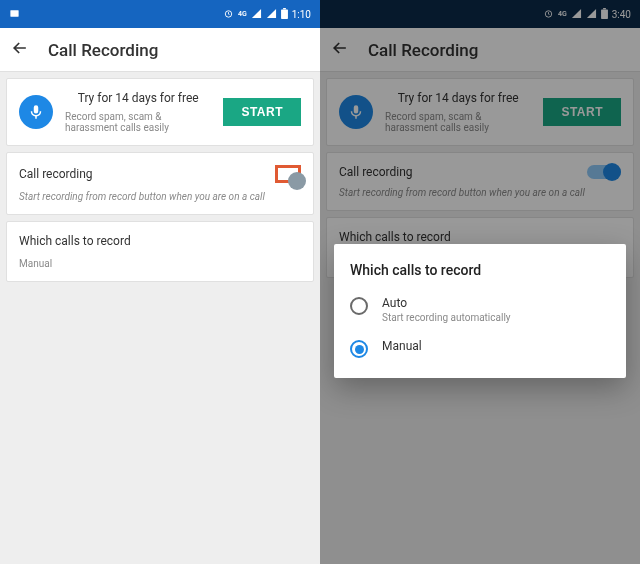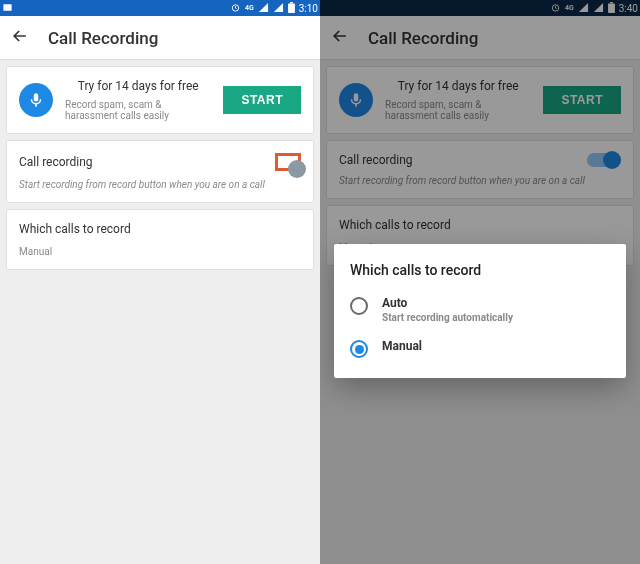--- a/index.html
+++ b/index.html
@@ -1,21 +1,21 @@
 <!DOCTYPE html>
 <html><head>
 <meta charset="utf-8">
 <style>
   * { box-sizing: border-box; margin: 0; padding: 0; }
   body { font-family: Roboto, Arial, sans-serif; background: #f5f5f5; }
   .container { display: flex; width: 640px; height: 564px; }
   .phone { width: 320px; height: 564px; background: #eeeeee; position: relative; overflow: hidden; }
   .phone.right { background: #eeeeee; }
   .phone-dim { position: absolute; inset: 0; background: rgba(0,0,0,0.4); z-index: 5; }
-  .statusbar { height: 16px; background: #1565c0; color: #fff; display: flex; align-items: center; justify-content: space-between; padding: 0 2px; font-size: 10px; }
+  .statusbar { height: 28px; background: #1565c0; color: #fff; display: flex; align-items: center; justify-content: space-between; padding: 0 9px; font-size: 10px; }
   .statusbar.dark { background: #0a2a4a; }
   .status-right { display: flex; align-items: center; gap: 4px; }
   .status-left { display: flex; align-items: center; }
   .appbar { height: 44px; background: #fff; display: flex; align-items: center; padding: 0 10px; gap: 18px; border-bottom: 1px solid #e0e0e0; }
   .appbar-title { font-size: 17px; color: #333; font-weight: 500; }
   .back-arrow svg { width: 20px; height: 20px; }
   .content { padding: 6px 6px 0 6px; }
   .card { background: #fff; border: 1px solid #e0e0e0; border-radius: 2px; margin-bottom: 6px; padding: 12px; }
   .promo { display: flex; align-items: center; gap: 12px; }
   .mic-circle { width: 34px; height: 34px; border-radius: 50%; background: #1e88e5; display: flex; align-items: center; justify-content: center; flex-shrink: 0; }
@@ -31,21 +31,21 @@
   .toggle { width: 34px; height: 14px; border-radius: 8px; position: relative; }
   .toggle.off { background: #cfcfcf; }
   .toggle.on { background: #90caf9; }
   .toggle-knob { width: 18px; height: 18px; border-radius: 50%; position: absolute; top: -2px; }
   .toggle.off .toggle-knob { left: 0; background: #8a9aa5; }
   .toggle.on .toggle-knob { right: 0; background: #1e88e5; }
   .section-title { font-size: 12px; color: #333; }
   .section-value { font-size: 10px; color: #8a8a8a; margin-top: 10px; }
   .dialog { position: absolute; left: 14px; right: 14px; top: 244px; background: #fff; border-radius: 2px; z-index: 10; padding: 18px 16px 20px 16px; box-shadow: 0 10px 30px rgba(0,0,0,0.3); }
   .dialog-title { font-size: 14px; font-weight: 500; color: #222; margin-bottom: 18px; }
-  .radio-row { display: flex; gap: 14px; margin-bottom: 16px; align-items: flex-start; font-weight: bold; }
+  .radio-row { display: flex; gap: 14px; margin-bottom: 16px; align-items: flex-start; }
   .radio-row:last-child { margin-bottom: 0; }
   .radio { width: 18px; height: 18px; border-radius: 50%; flex-shrink: 0; margin-top: 1px; }
   .radio.unchecked { border: 2px solid #6a6a6a; }
   .radio.checked { border: 2px solid #1e88e5; display: flex; align-items: center; justify-content: center; }
   .radio.checked::after { content: ""; width: 9px; height: 9px; border-radius: 50%; background: #1e88e5; }
   .radio-label { font-size: 12px; color: #333; }
   .radio-sub { font-size: 10px; color: #8a8a8a; margin-top: 2px; }
   .z-stack { position: relative; z-index: 1; }
 </style>
 </head>
@@ -71,21 +71,21 @@
         <span><svg width="11" height="11" viewBox="0 0 24 24" fill="#fff">
               <path d="M2 22L22 2V22H2Z"></path>
             </svg></span>
         <span><svg width="11" height="11" viewBox="0 0 24 24" fill="#fff">
               <path d="M2 22L22 2V22H2Z"></path>
             </svg></span>
         <span><svg width="7" height="11" viewBox="0 0 10 16" fill="#fff">
               <rect x="0" y="2" width="10" height="14" rx="1"></rect>
               <rect x="3" y="0" width="4" height="2"></rect>
             </svg></span>
-        <span>3:10</span>
+        <span>1:10</span>
       </div>
     </div>
 
     <div class="appbar">
       <span class="back-arrow">
         <svg viewBox="0 0 24 24" fill="none" stroke="#333" stroke-width="2">
             <path d="M19 12H5M11 18l-6-6 6-6"></path>
           </svg>
       </span>
       <span class="appbar-title">Call Recording</span>

